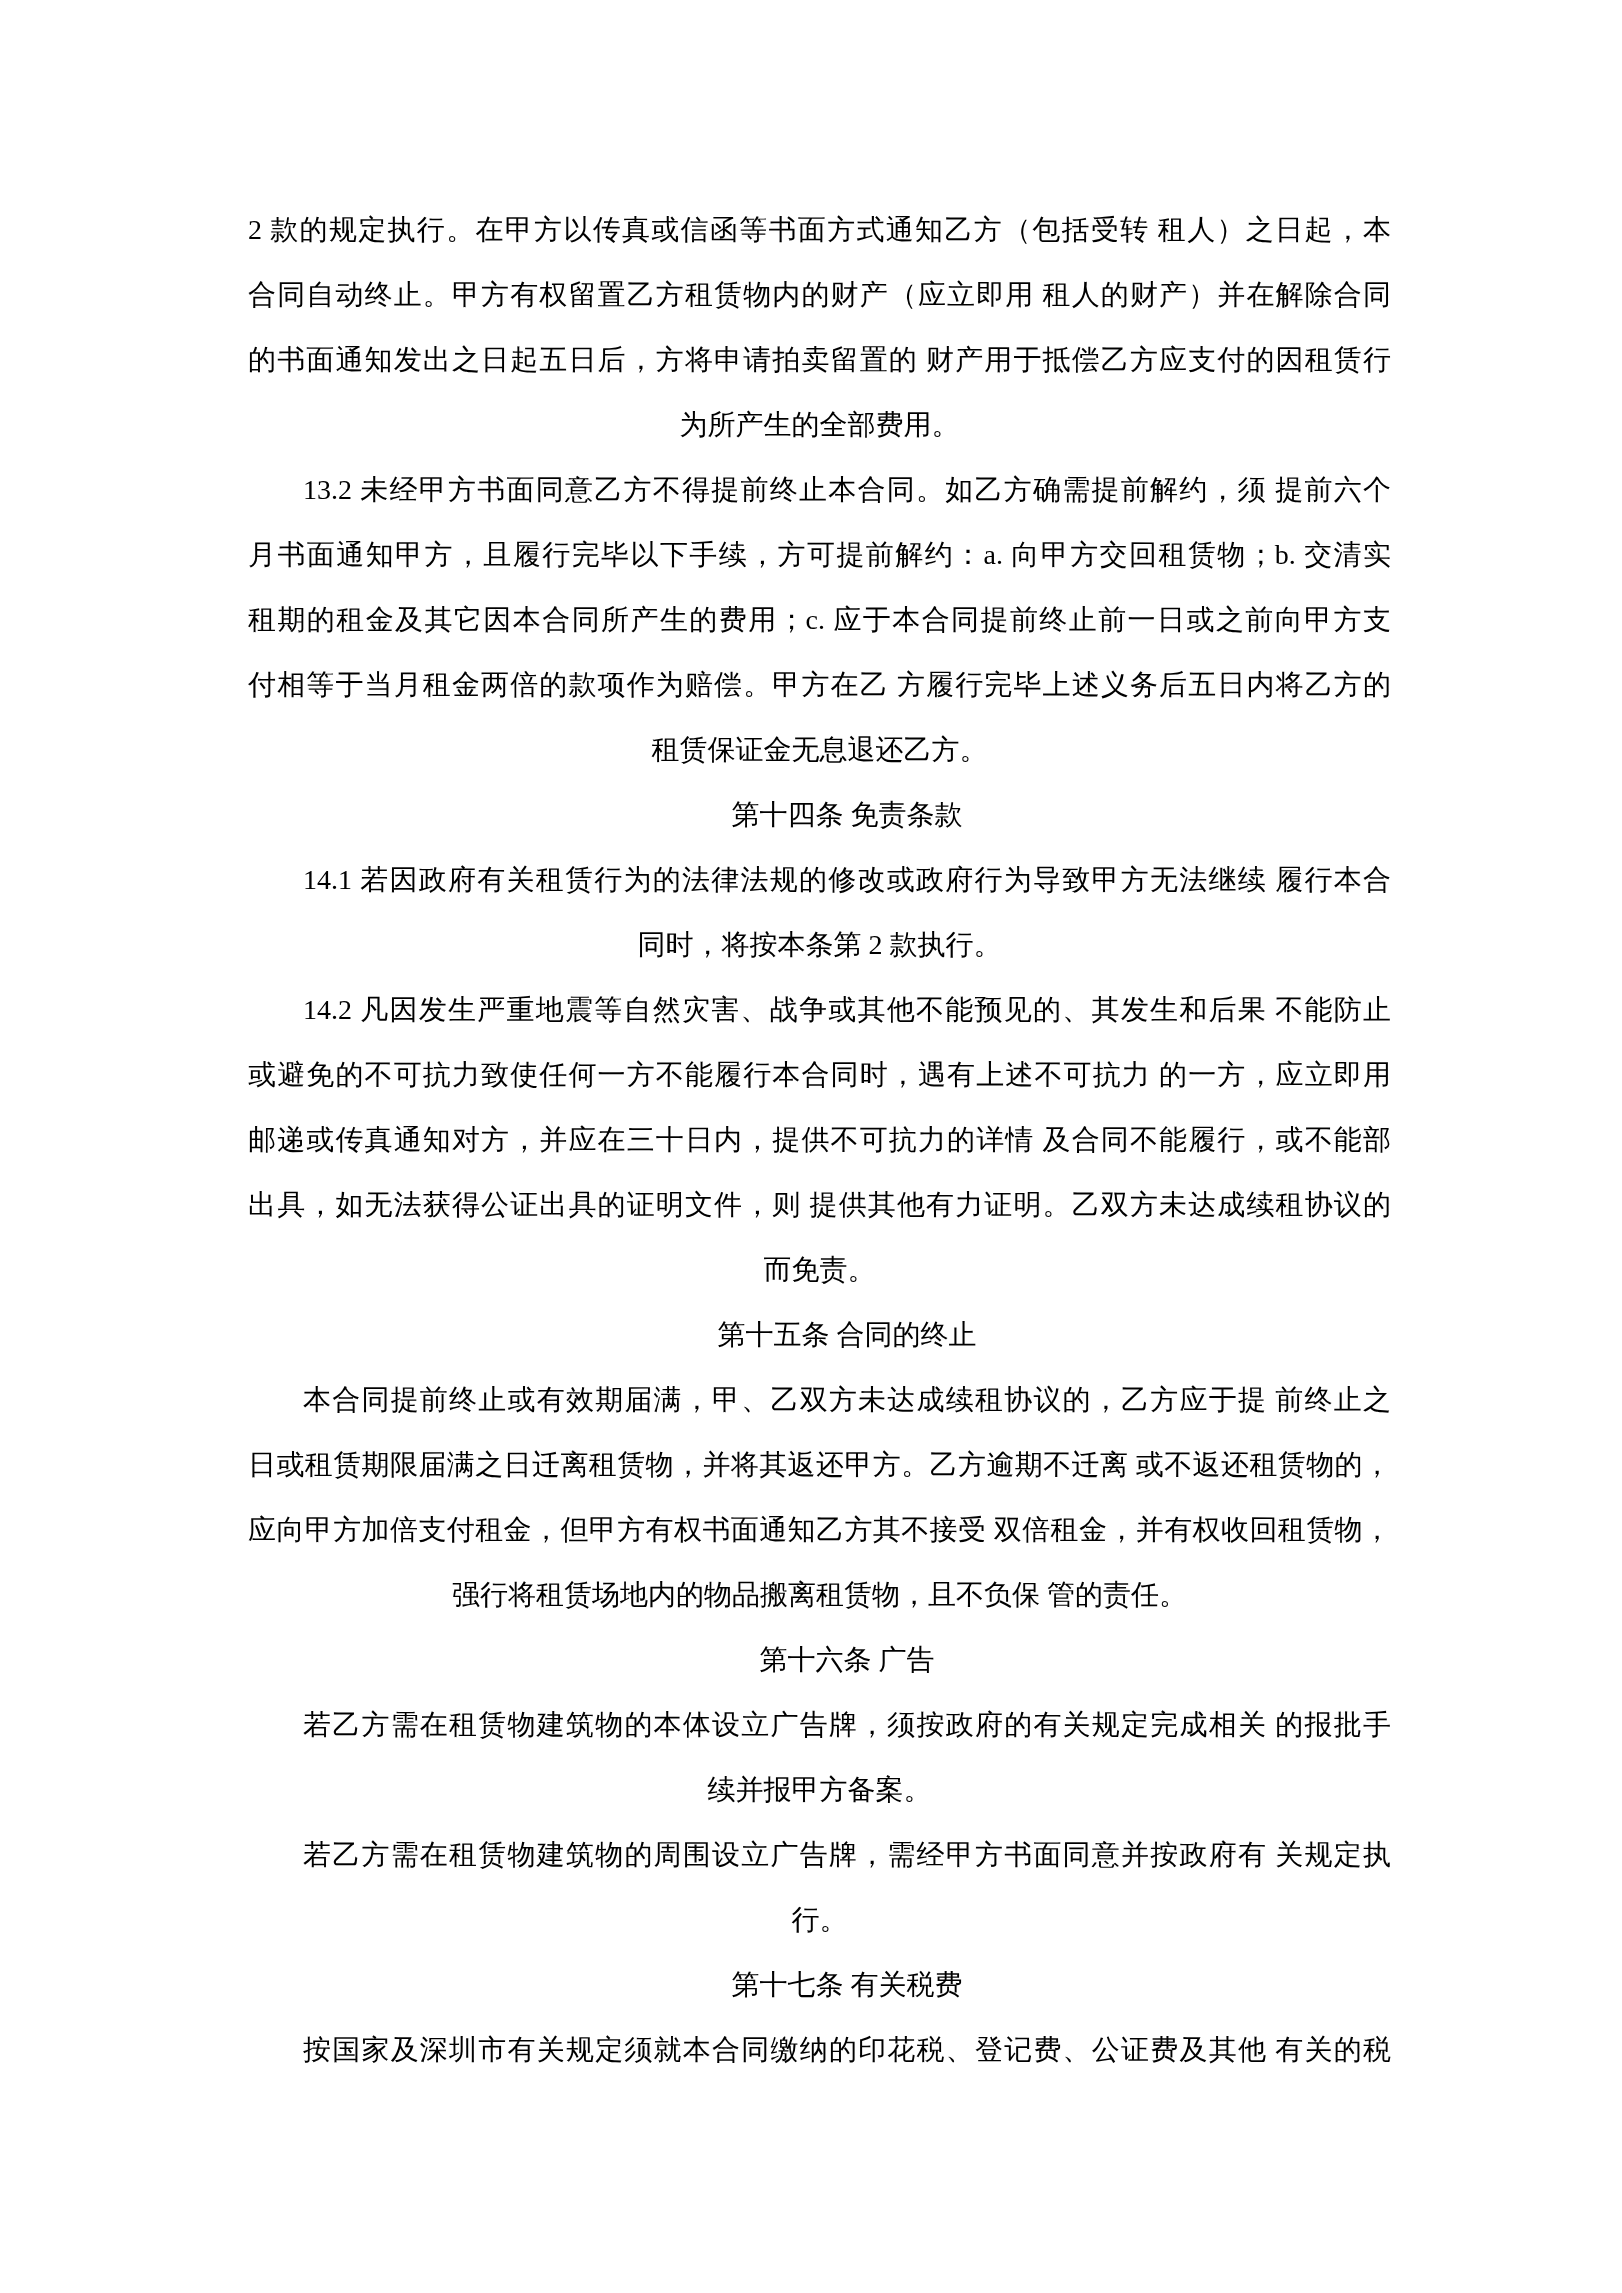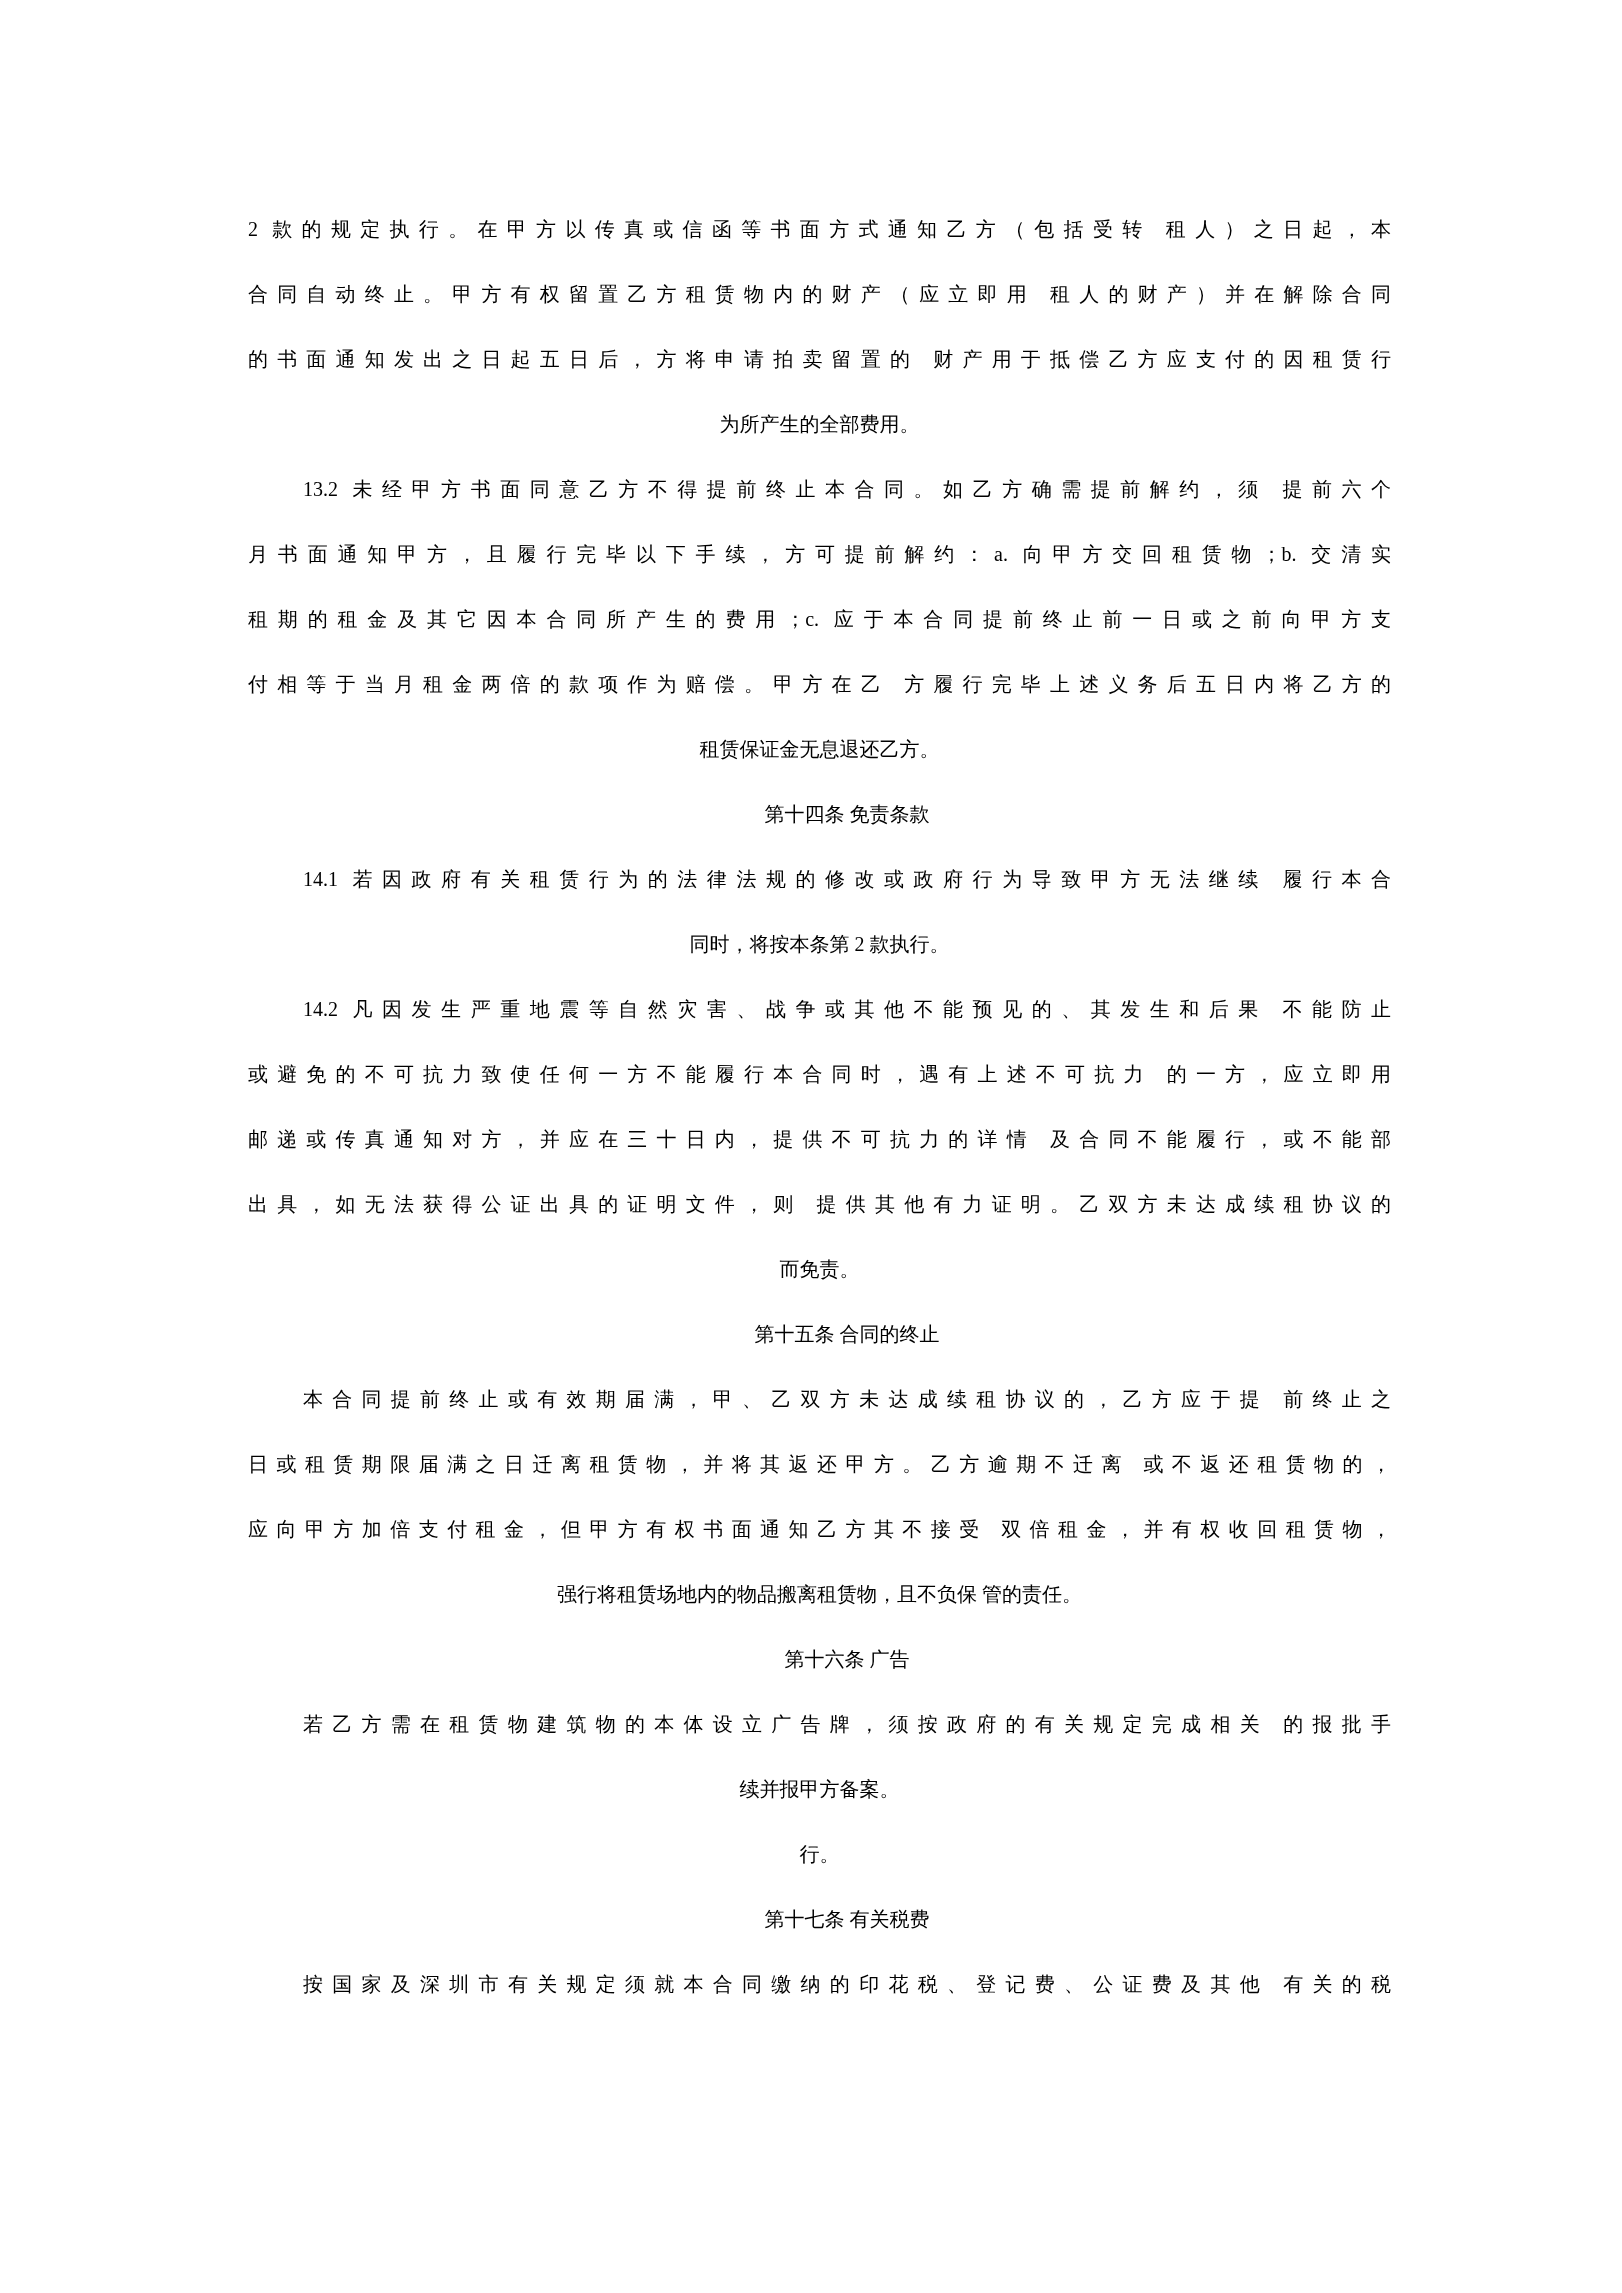--- a/index.html
+++ b/index.html
@@ -13,21 +13,21 @@
     height: 2294px;
     background: #ffffff;
     overflow: hidden;
   }
   .textblock {
     position: absolute;
     left: 248px;
     top: 197px;
     width: 1143px;
     font-family: "Liberation Serif", "DejaVu Serif", serif;
-    font-size: 20px;
+    font-size: 28px;
     line-height: 65px;
     color: #000000;
   }
   .line {
     height: 65px;
     overflow: hidden;
     text-align: center;
   }
   
   .line.j {
@@ -62,18 +62,19 @@
     <div class="line j">出具，如无法获得公证出具的证明文件，则 提供其他有力证明。乙双方未达成续租协议的</div>
     <div class="line">而免责。</div>
     <div class="line p">第十五条 合同的终止</div>
     <div class="line p j">本合同提前终止或有效期届满，甲、乙双方未达成续租协议的，乙方应于提 前终止之</div>
     <div class="line j">日或租赁期限届满之日迁离租赁物，并将其返还甲方。乙方逾期不迁离 或不返还租赁物的，</div>
     <div class="line j">应向甲方加倍支付租金，但甲方有权书面通知乙方其不接受 双倍租金，并有权收回租赁物，</div>
     <div class="line">强行将租赁场地内的物品搬离租赁物，且不负保 管的责任。</div>
     <div class="line p">第十六条 广告</div>
     <div class="line p j">若乙方需在租赁物建筑物的本体设立广告牌，须按政府的有关规定完成相关 的报批手</div>
     <div class="line">续并报甲方备案。</div>
+    <div class="line p j">若乙方需在租赁物建筑物的周围设立广告牌，需经甲方书面同意并按政府有 关规定执</div>
     <div class="line">行。</div>
     <div class="line p">第十七条 有关税费</div>
     <div class="line p j">按国家及深圳市有关规定须就本合同缴纳的印花税、登记费、公证费及其他 有关的税</div>
   </div>
 </div>
 
 
 </body></html>

